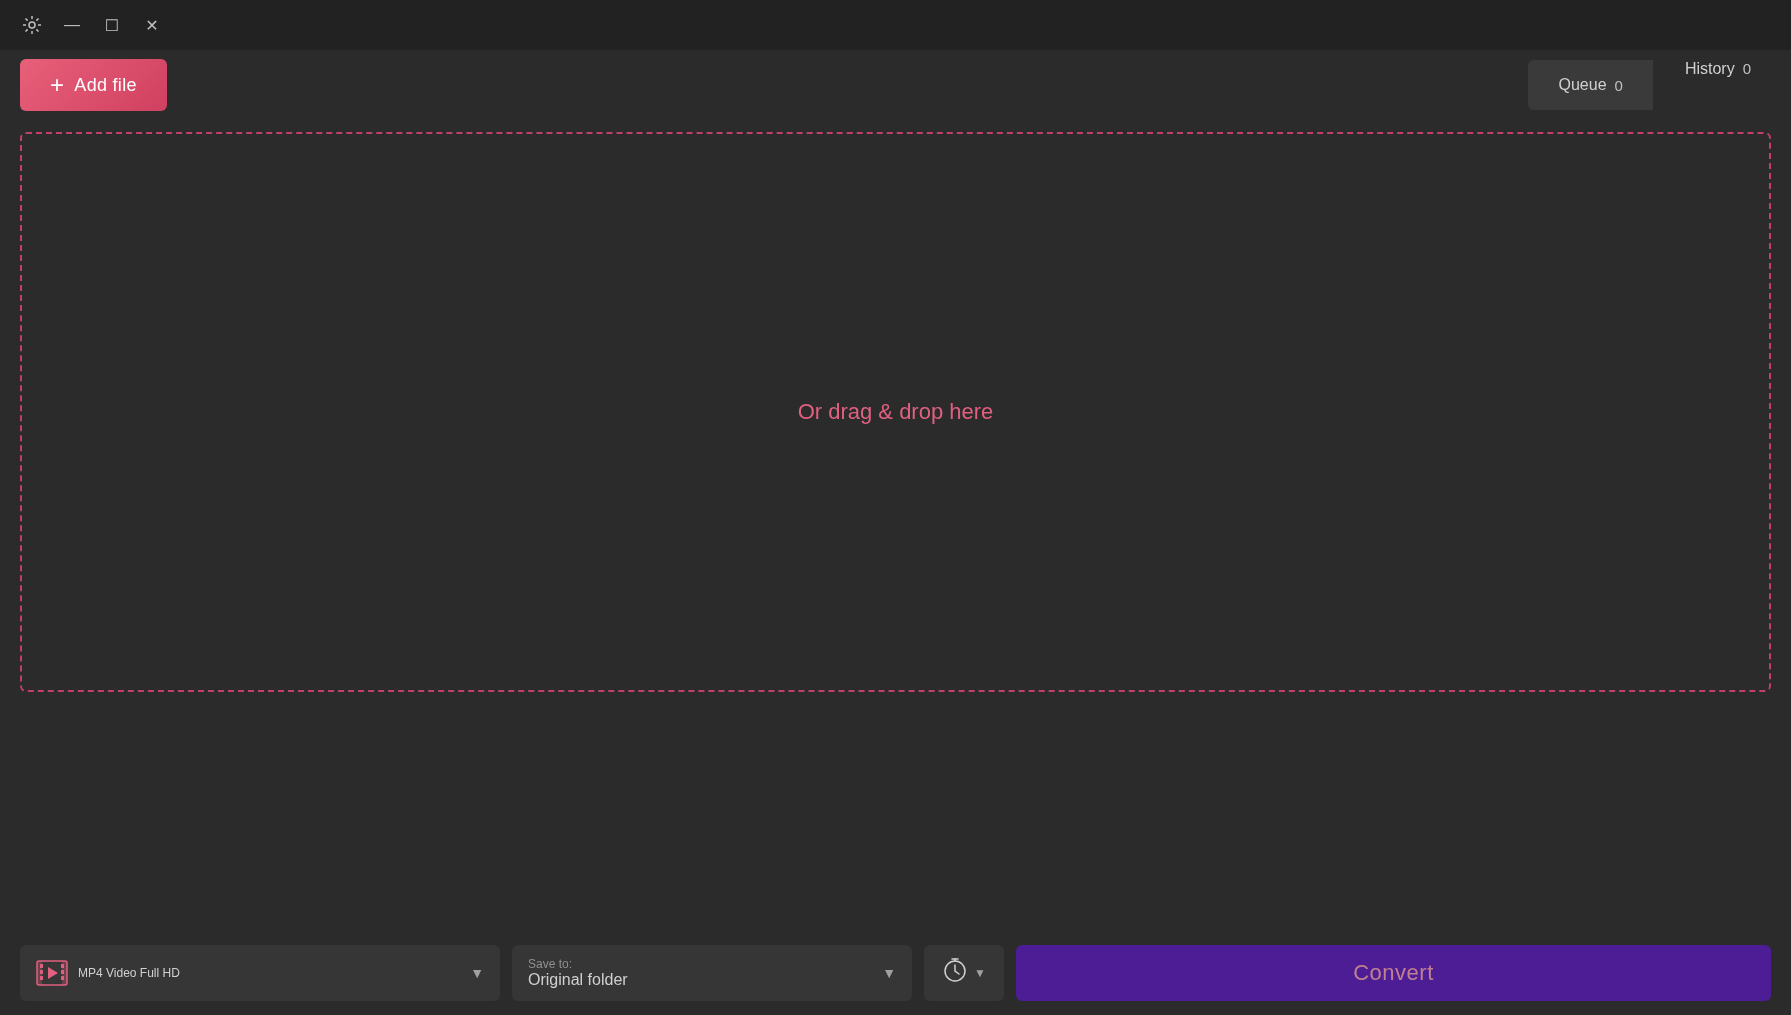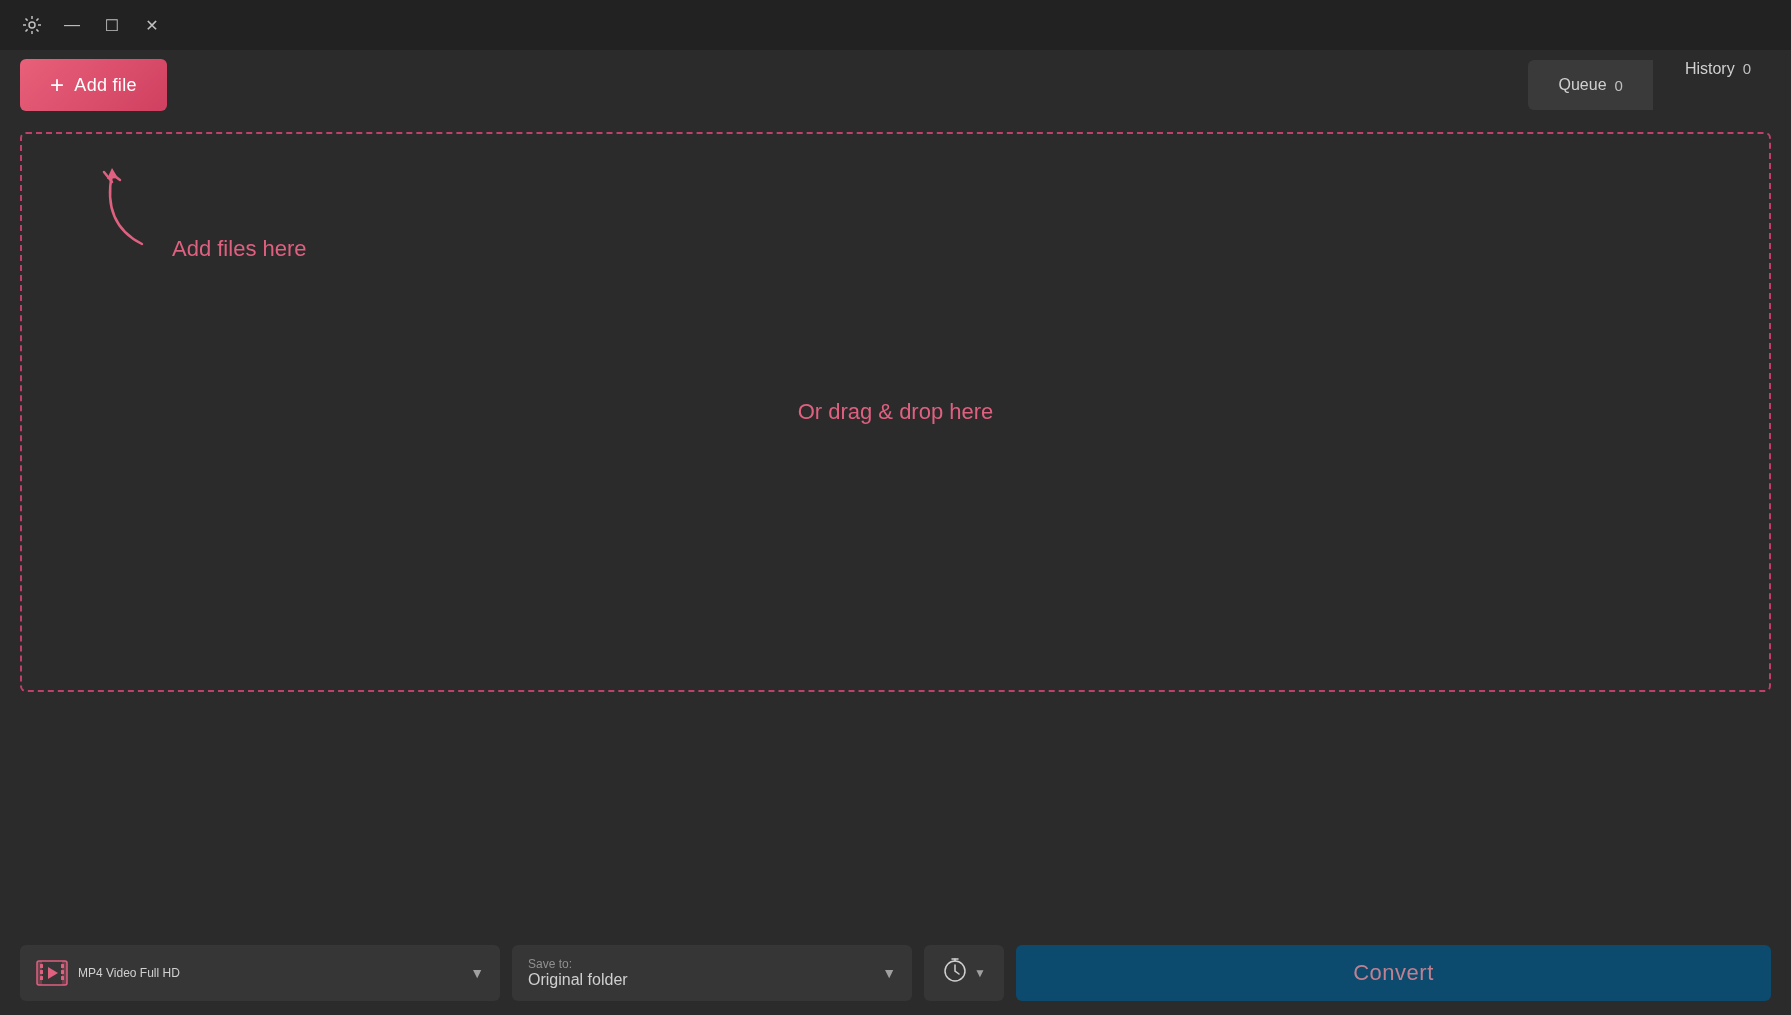--- a/index.html
+++ b/index.html
@@ -278,21 +278,21 @@
       flex: 0 0 80px;
       justify-content: center;
     }
 
     .timer-icon {
       color: #d0d0d0;
       font-size: 22px;
     }
 
     .convert-btn {
-      background: #0c4a6e;
+      background: #4c1d95;
       border: none;
       border-radius: 6px;
       color: #c08090;
       font-size: 22px;
       height: 56px;
       flex: 1;
       cursor: pointer;
       letter-spacing: 0.5px;
     }
   </style>
@@ -330,29 +330,20 @@
       <span class="count-badge">0</span>
     </button>
     <button class="history-btn">
       <span>History</span>
       <span class="count-badge">0</span>
     </button>
   </div>
 </div>
 
 <div class="drop-zone">
-  <div class="drop-zone-hint">
-
-    <svg class="arrow-svg" width="80" height="90" viewBox="0 0 80 90">
-      <path d="M60 80 Q20 60 30 10" stroke="#e06080" stroke-width="2.5" fill="none" stroke-linecap="round"></path>
-      <path d="M22 8 L30 18 M30 10 L38 16" stroke="#e06080" stroke-width="2.5" fill="none" stroke-linecap="round" stroke-linejoin="round"></path>
-      <path d="M30 4 L25 15 L36 14 Z" fill="#e06080"></path>
-    </svg>
-    <span class="add-files-text">Add files here</span>
-  </div>
   <span class="drag-drop-text">Or drag &amp; drop here</span>
 </div>
 
 <div class="bottom-bar">
 
   <div class="format-selector">
     <span class="format-icon">
       <svg width="32" height="26" viewBox="0 0 32 26" fill="none">
         <rect x="1" y="1" width="30" height="24" rx="2" stroke="#e06080" stroke-width="1.5" fill="none"></rect>
         <rect x="1" y="1" width="5" height="24" fill="#e06080" opacity="0.3"></rect>

